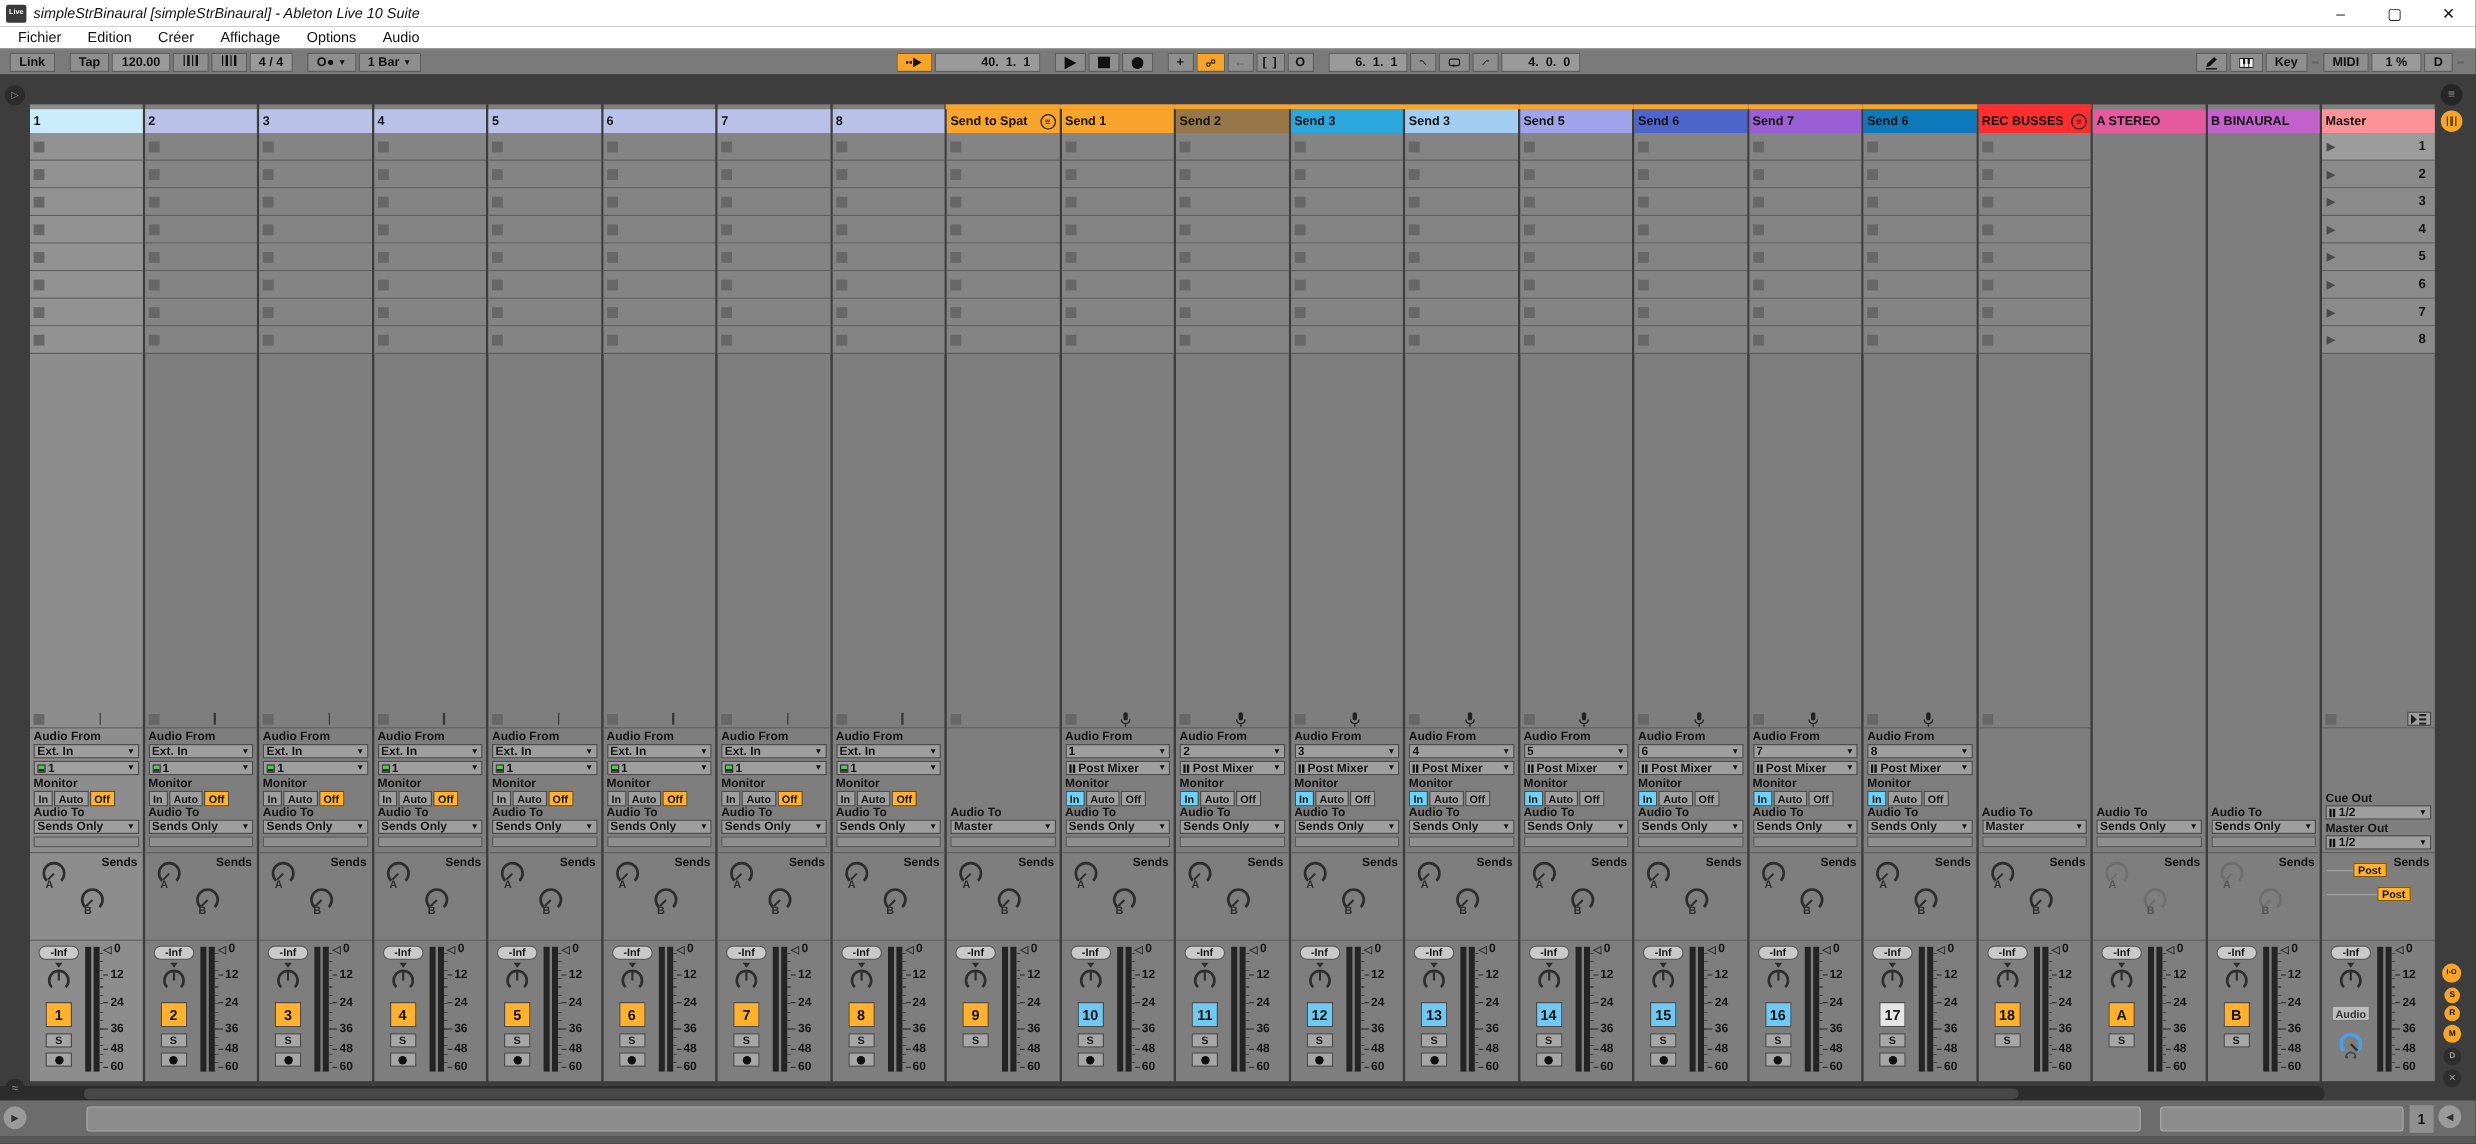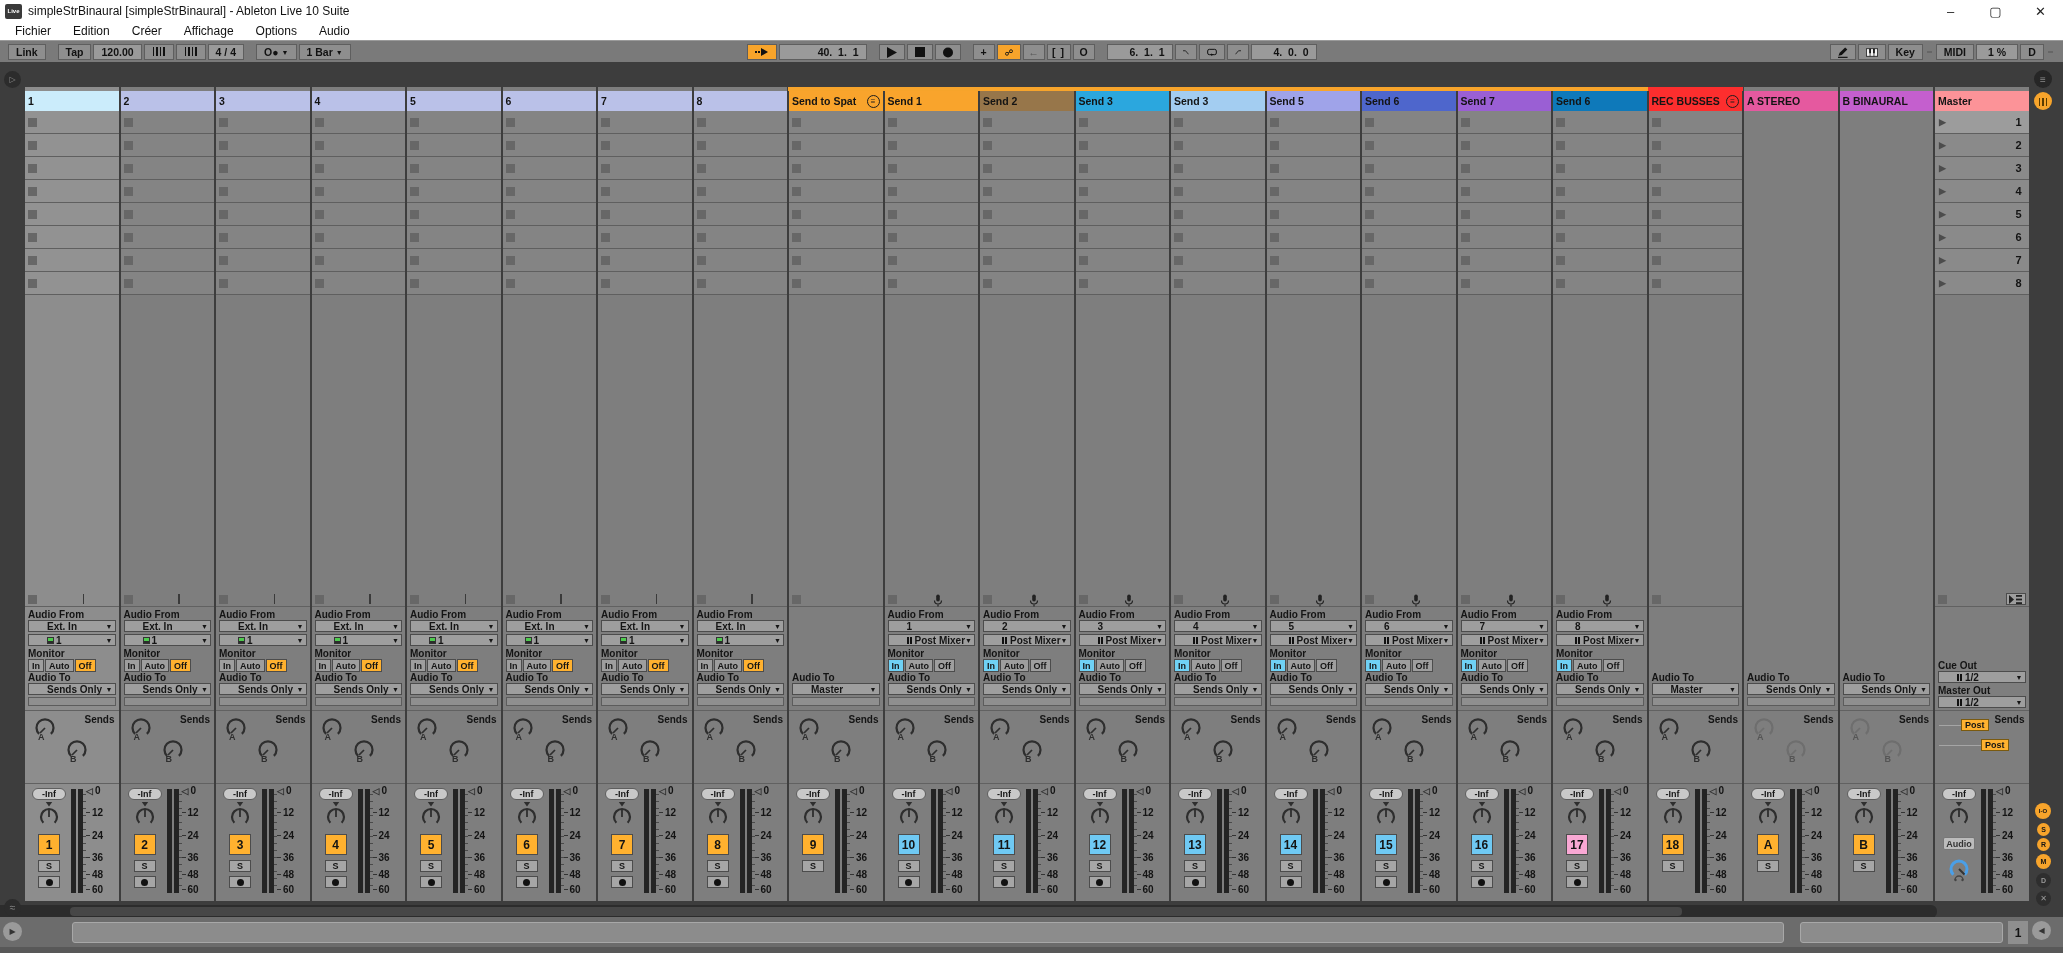--- a/index.html
+++ b/index.html
@@ -4,21 +4,21 @@
 <style>
   * { margin:0; padding:0; box-sizing:border-box; }
   html,body { width:2063px; height:953px; overflow:hidden; background:#3d3d3d;
     font-family:"Liberation Sans", sans-serif; color:#141414; }
 
   
   .titlebar { position:absolute; left:0; top:0; width:2063px; height:22px; background:#ffffff;
     display:flex; align-items:center; font-size:12px; }
   .appicon { width:17px; height:15px; background:#3a3a3a; color:#fff; font-size:6px; font-weight:700;
     display:flex; align-items:center; justify-content:center; margin:0 6px 0 5px; border-radius:2px; }
-  .wtitle { flex:1; color:#111; }
+  .wtitle { flex:1; color:#111;font-style:italic; }
   .wc { width:45px; height:22px; display:flex; align-items:center; justify-content:center;
     font-size:13px; color:#222; }
   .menubar { position:absolute; left:0; top:22px; width:2063px; height:18px; background:#ffffff;
     display:flex; align-items:center; padding-left:4px; font-size:12px; }
   .menu-item { padding:0 11px; color:#111; }
 
   
   .transport { position:absolute; left:0; top:40px; width:2063px; height:22px; background:#7a7a7a;
     border-top:1px solid #9a9a9a; }
   .tp-group { position:absolute; top:3px; display:flex; align-items:center; gap:2px; }
@@ -62,21 +62,21 @@
   .postick { position:absolute; left:62%; top:2px; width:1.5px; height:10px; background:#3a3a3a; }
   .micwrap { position:absolute; left:52%; top:1px; }
   .stopall { margin-left:auto; height:12px; width:20px; background:#9e9e9e; border:1px solid #4c4c4c;
     display:flex; align-items:center; justify-content:center; }
 
   
   .routing { height:103px; padding:2px 3px 0; font-size:10px; font-weight:700; }
   .rlabel { height:11px; line-height:11px; white-space:nowrap; }
   .dd { height:12px; margin-bottom:2px; background:#9e9e9e; border:1px solid #4c4c4c;
     display:flex; align-items:center; justify-content:space-between; padding:0 2px; }
-  .ddt { display:flex; align-items:center; gap:2px; white-space:nowrap; overflow:hidden;margin-left:16px; }
+  .ddt { display:flex; align-items:center; gap:2px; white-space:nowrap; overflow:hidden; }
   .dda { font-size:7px; }
   .thin { height:9px; background:#8f8f8f; border:1px solid #5c5c5c; margin-top:2px; }
   .rspacer { height:63px; }
   .rspacer.m { height:51px; }
   .mrow { display:flex; gap:1px; height:13px; margin-bottom:0; }
   .mbtn { background:#9e9e9e; border:1px solid #4c4c4c; font-size:9px; font-weight:700;
     padding:0 3px; display:flex; align-items:center; }
   .mbtn.on-in { background:#6fd1f5; }
   .mbtn.on-off { background:#ffb12f; }
   .stx { display:inline-flex; gap:1px; margin-right:1px; }
@@ -2344,21 +2344,21 @@
             </svg><span class="kl">B</span></span>
   </div>
     <div class="mixer">
     <div class="mcol">
       <span class="pill">-Inf</span>
       <span class="panknob"><svg width="30" height="25" viewBox="0 0 30 25">
                 <polygon points="11.8,0 18.2,0 15,4.5" fill="currentColor"></polygon>
                 <path d="M9.34 20.66 A8 8 0 1 1 20.66 20.66" fill="none" stroke="currentColor" stroke-width="2.2"></path>
                 <line x1="15" y1="15" x2="15" y2="7" stroke="currentColor" stroke-width="1.8"></line>
               </svg></span>
-      <span class="numbtn" style="background:#f9a8d4">17</span>
+      <span class="numbtn" style="background:#e5e5e5">17</span>
       <span class="sbtn">S</span>
       <span class="recbtn">
               <i></i>
             </span>
     </div>
     <div class="meterwrap">
             <div class="mbar"></div>
             <div class="mbar"></div>
           </div>
     <div class="scale">

